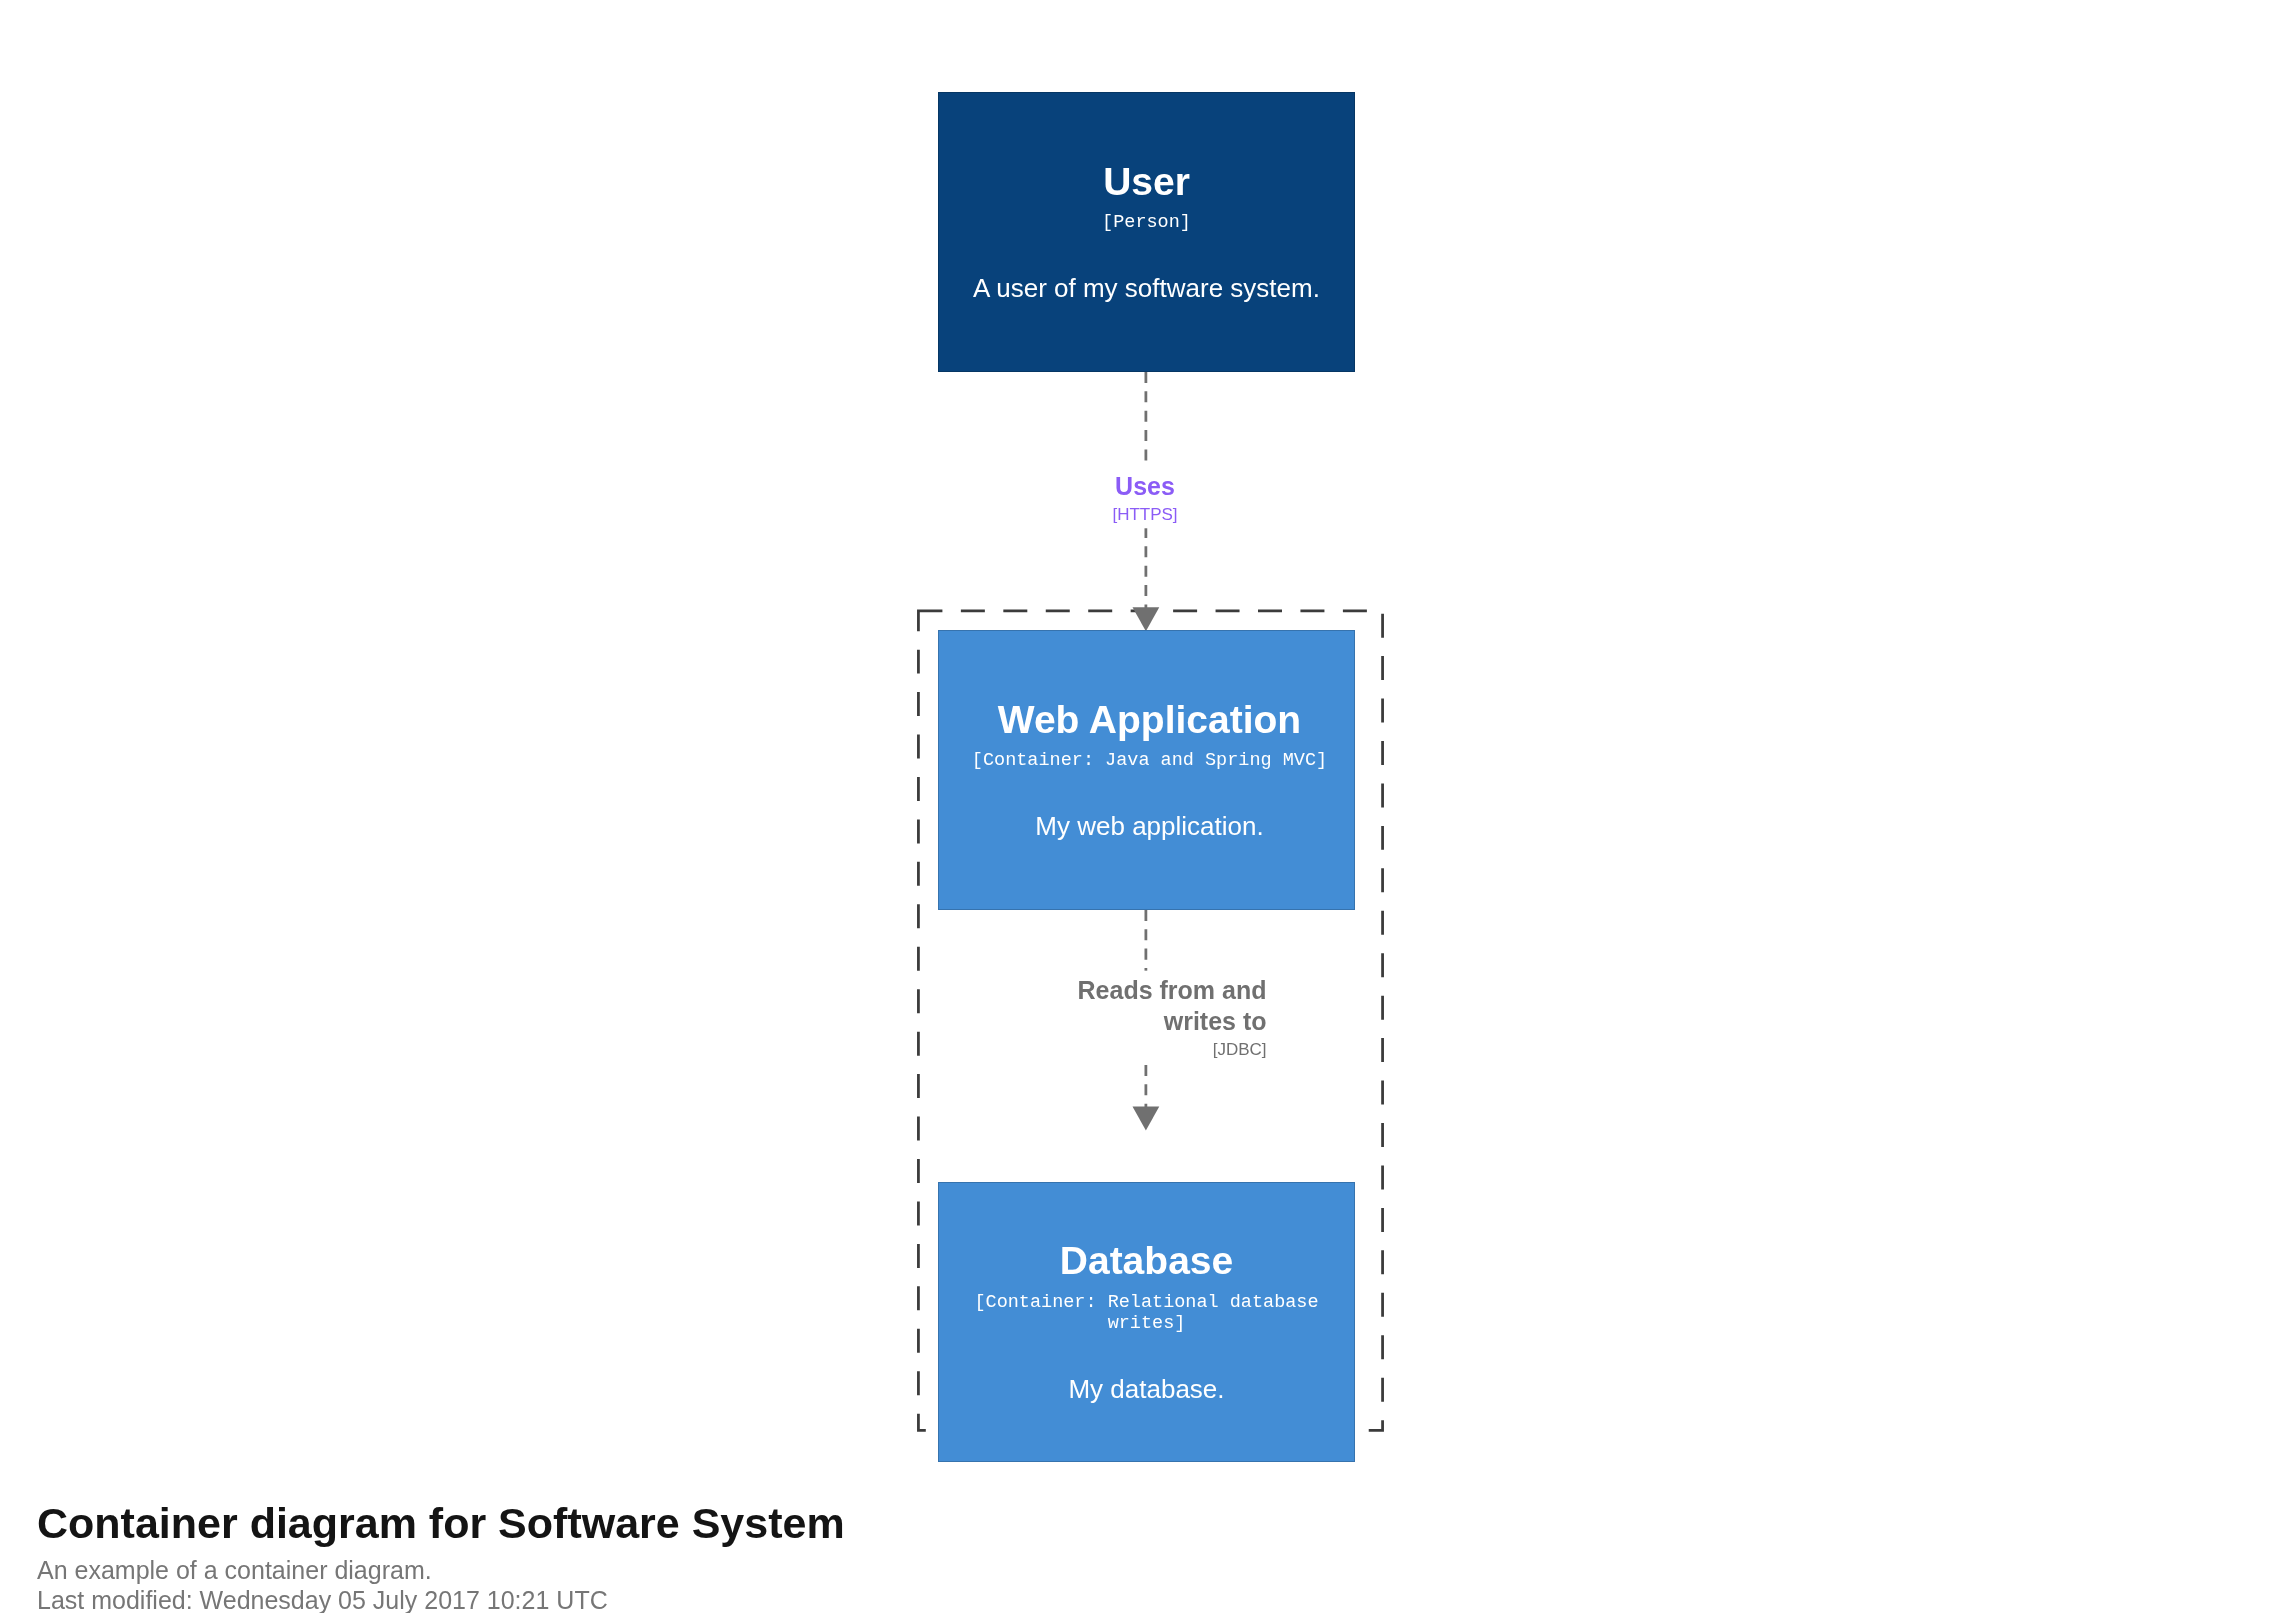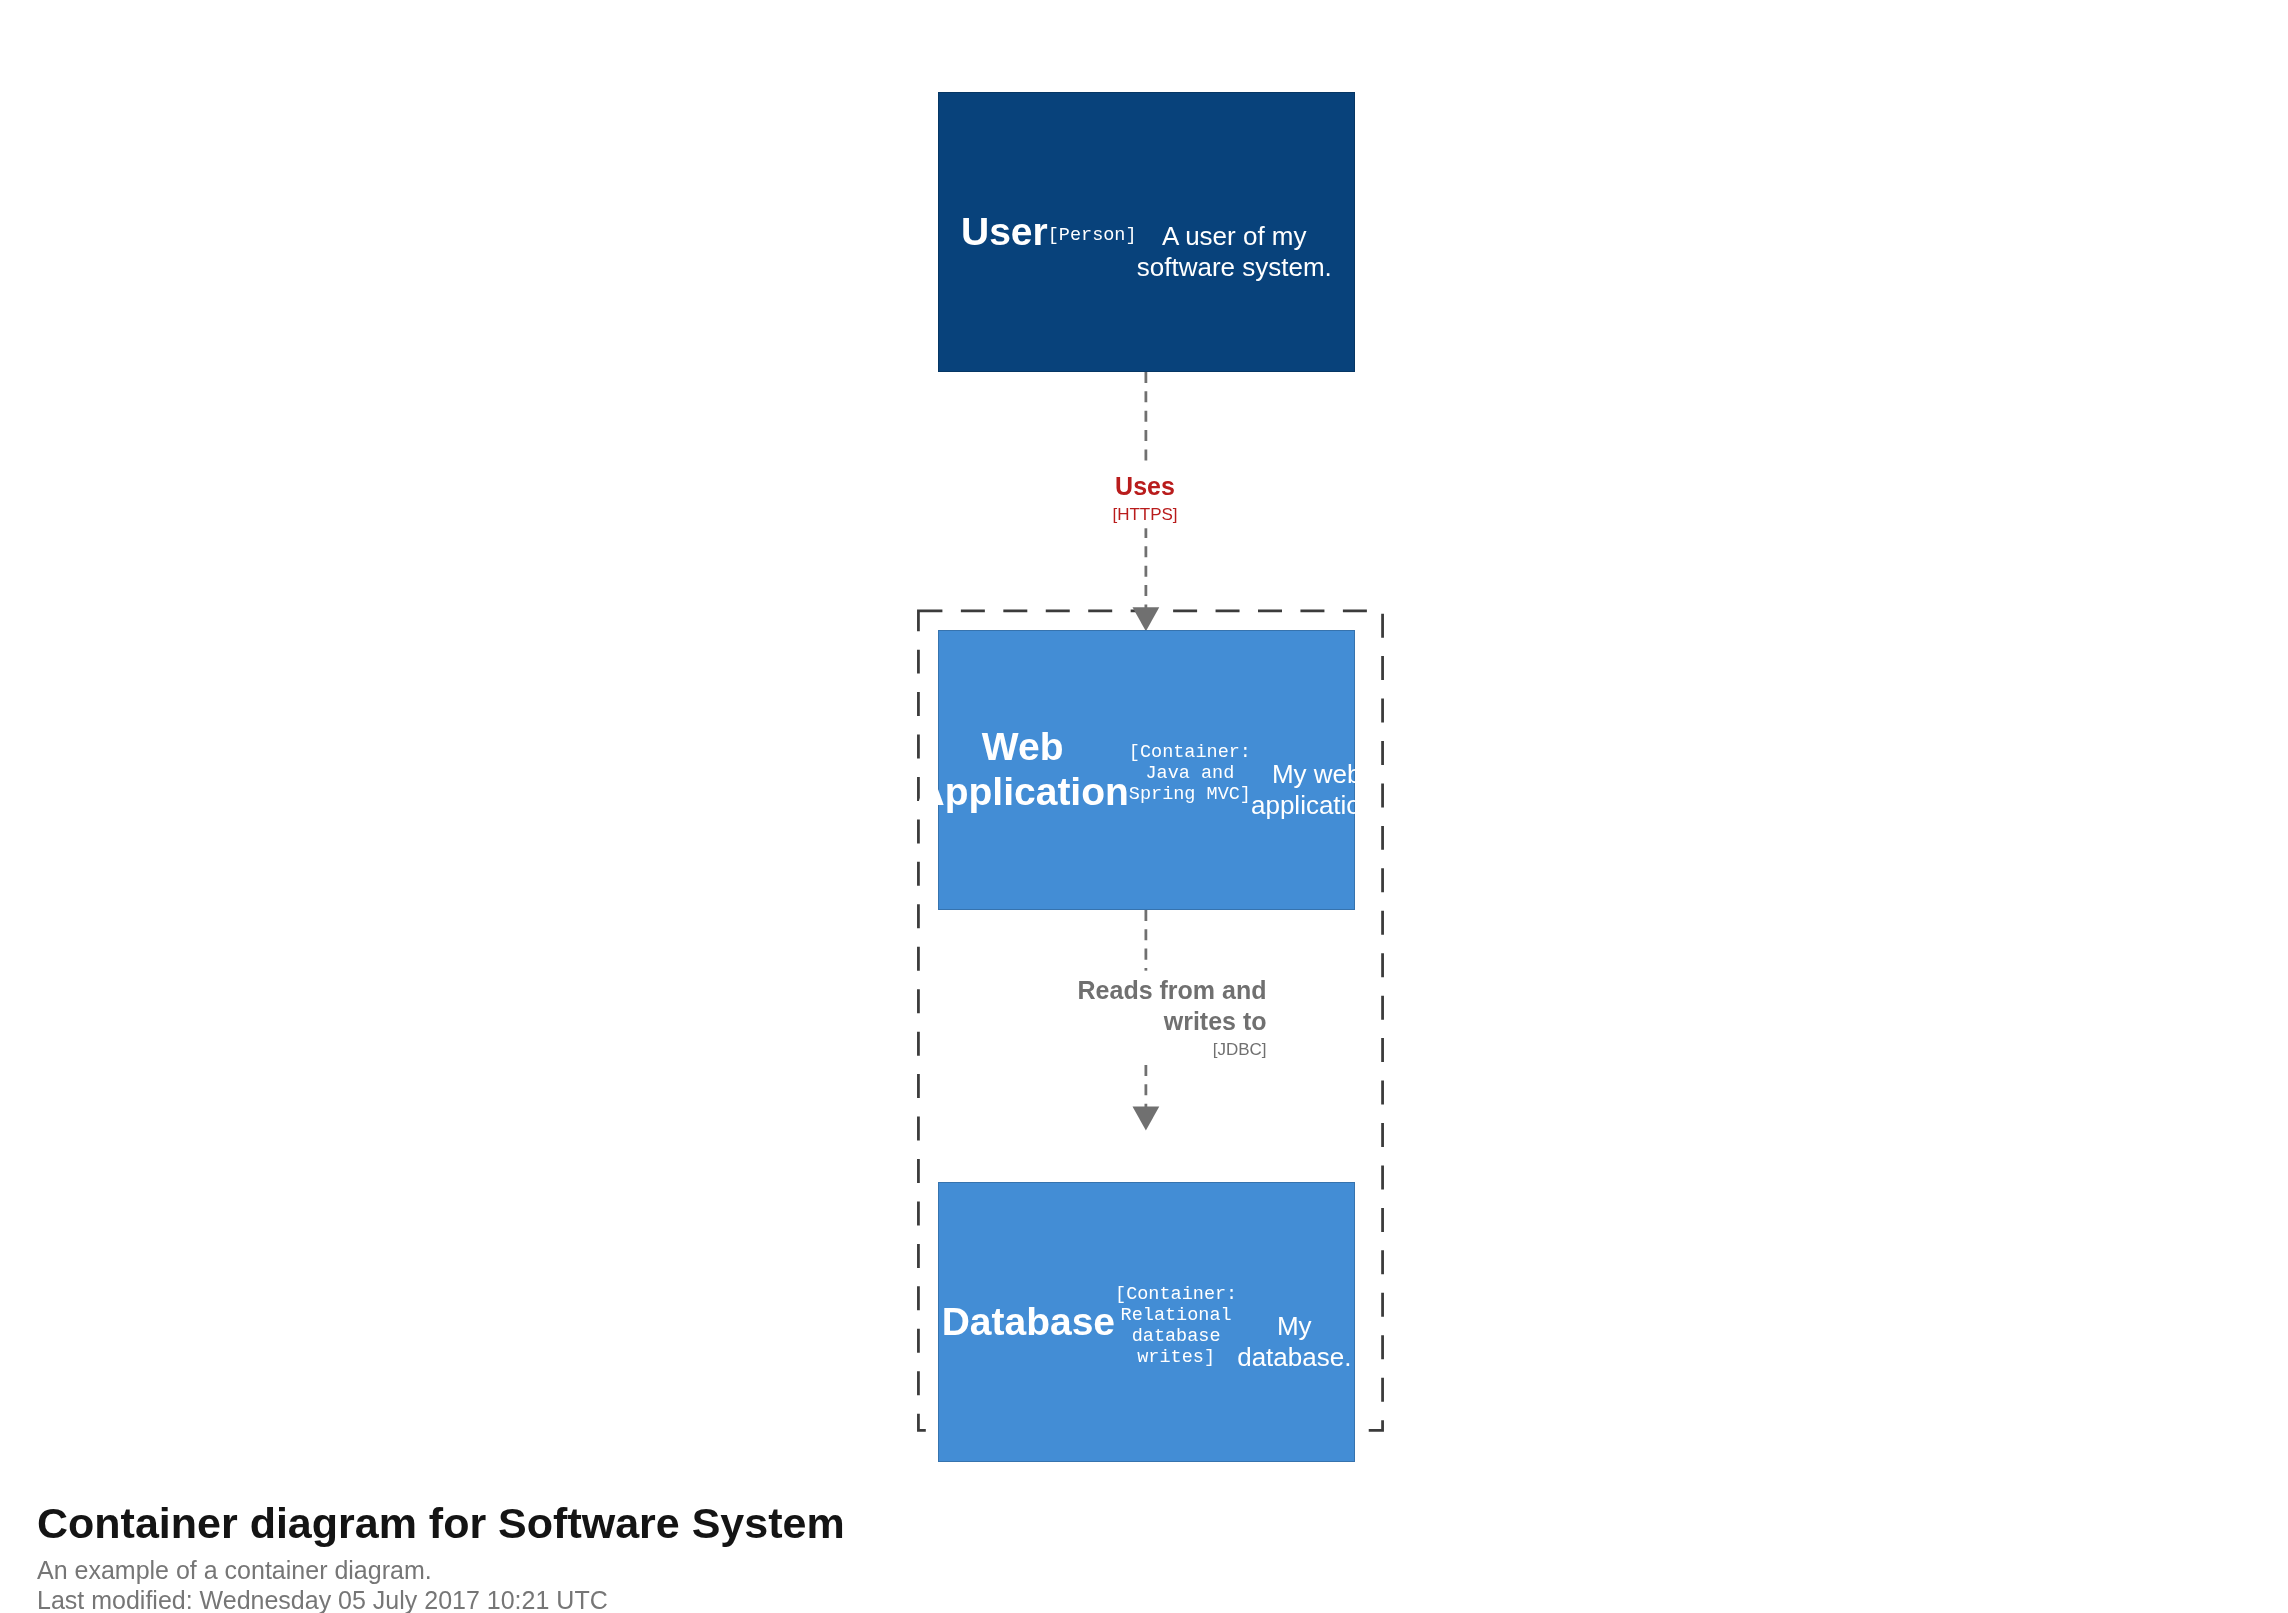--- a/index.html
+++ b/index.html
@@ -19,21 +19,21 @@
     position: absolute;
     left: 0;
     top: 0;
     pointer-events: none;
   }
   .node {
     position: absolute;
     width: 417px;
     height: 280px;
     display: flex;
-    flex-direction: row;
+    flex-direction: column;
     align-items: center;
     justify-content: center;
     text-align: center;
     color: #ffffff;
     box-sizing: border-box;
     padding: 0 22px;
     border: 1.8px solid rgba(0,0,0,0.18);
   }
   .node-user    { left: 938px; top: 92px;  }
   .node-webapp  { left: 938px; top: 630px;  }
@@ -98,21 +98,21 @@
     <line x1="1241.5" y1="986" x2="1241.5" y2="1201" stroke-width="3" stroke-dasharray="12 9" stroke="#707070"></line>
     <polygon points="1227,1199 1256,1199 1241.5,1225" fill="#707070"></polygon>
   </svg>
 
   <div class="node node-user" style="background: rgb(8, 66, 123);">
     <div class="node-name">User</div>
     <div class="node-meta">[Person]</div>
     <div class="node-desc">A user of my software system.</div>
   </div>
 
-  <div class="rel-label rel-label-uses" style="color: #b91c1c;">
+  <div class="rel-label rel-label-uses" style="color: #8b5cf6;">
     <div class="rel-name">Uses</div>
     <div class="rel-tech">[HTTPS]</div>
   </div>
 
   <div class="node node-webapp" style="background: rgb(67, 141, 213); padding-left: 28px;">
     <div class="node-name">Web Application</div>
     <div class="node-meta">[Container: Java and Spring MVC]</div>
     <div class="node-desc">My web application.</div>
   </div>
 

